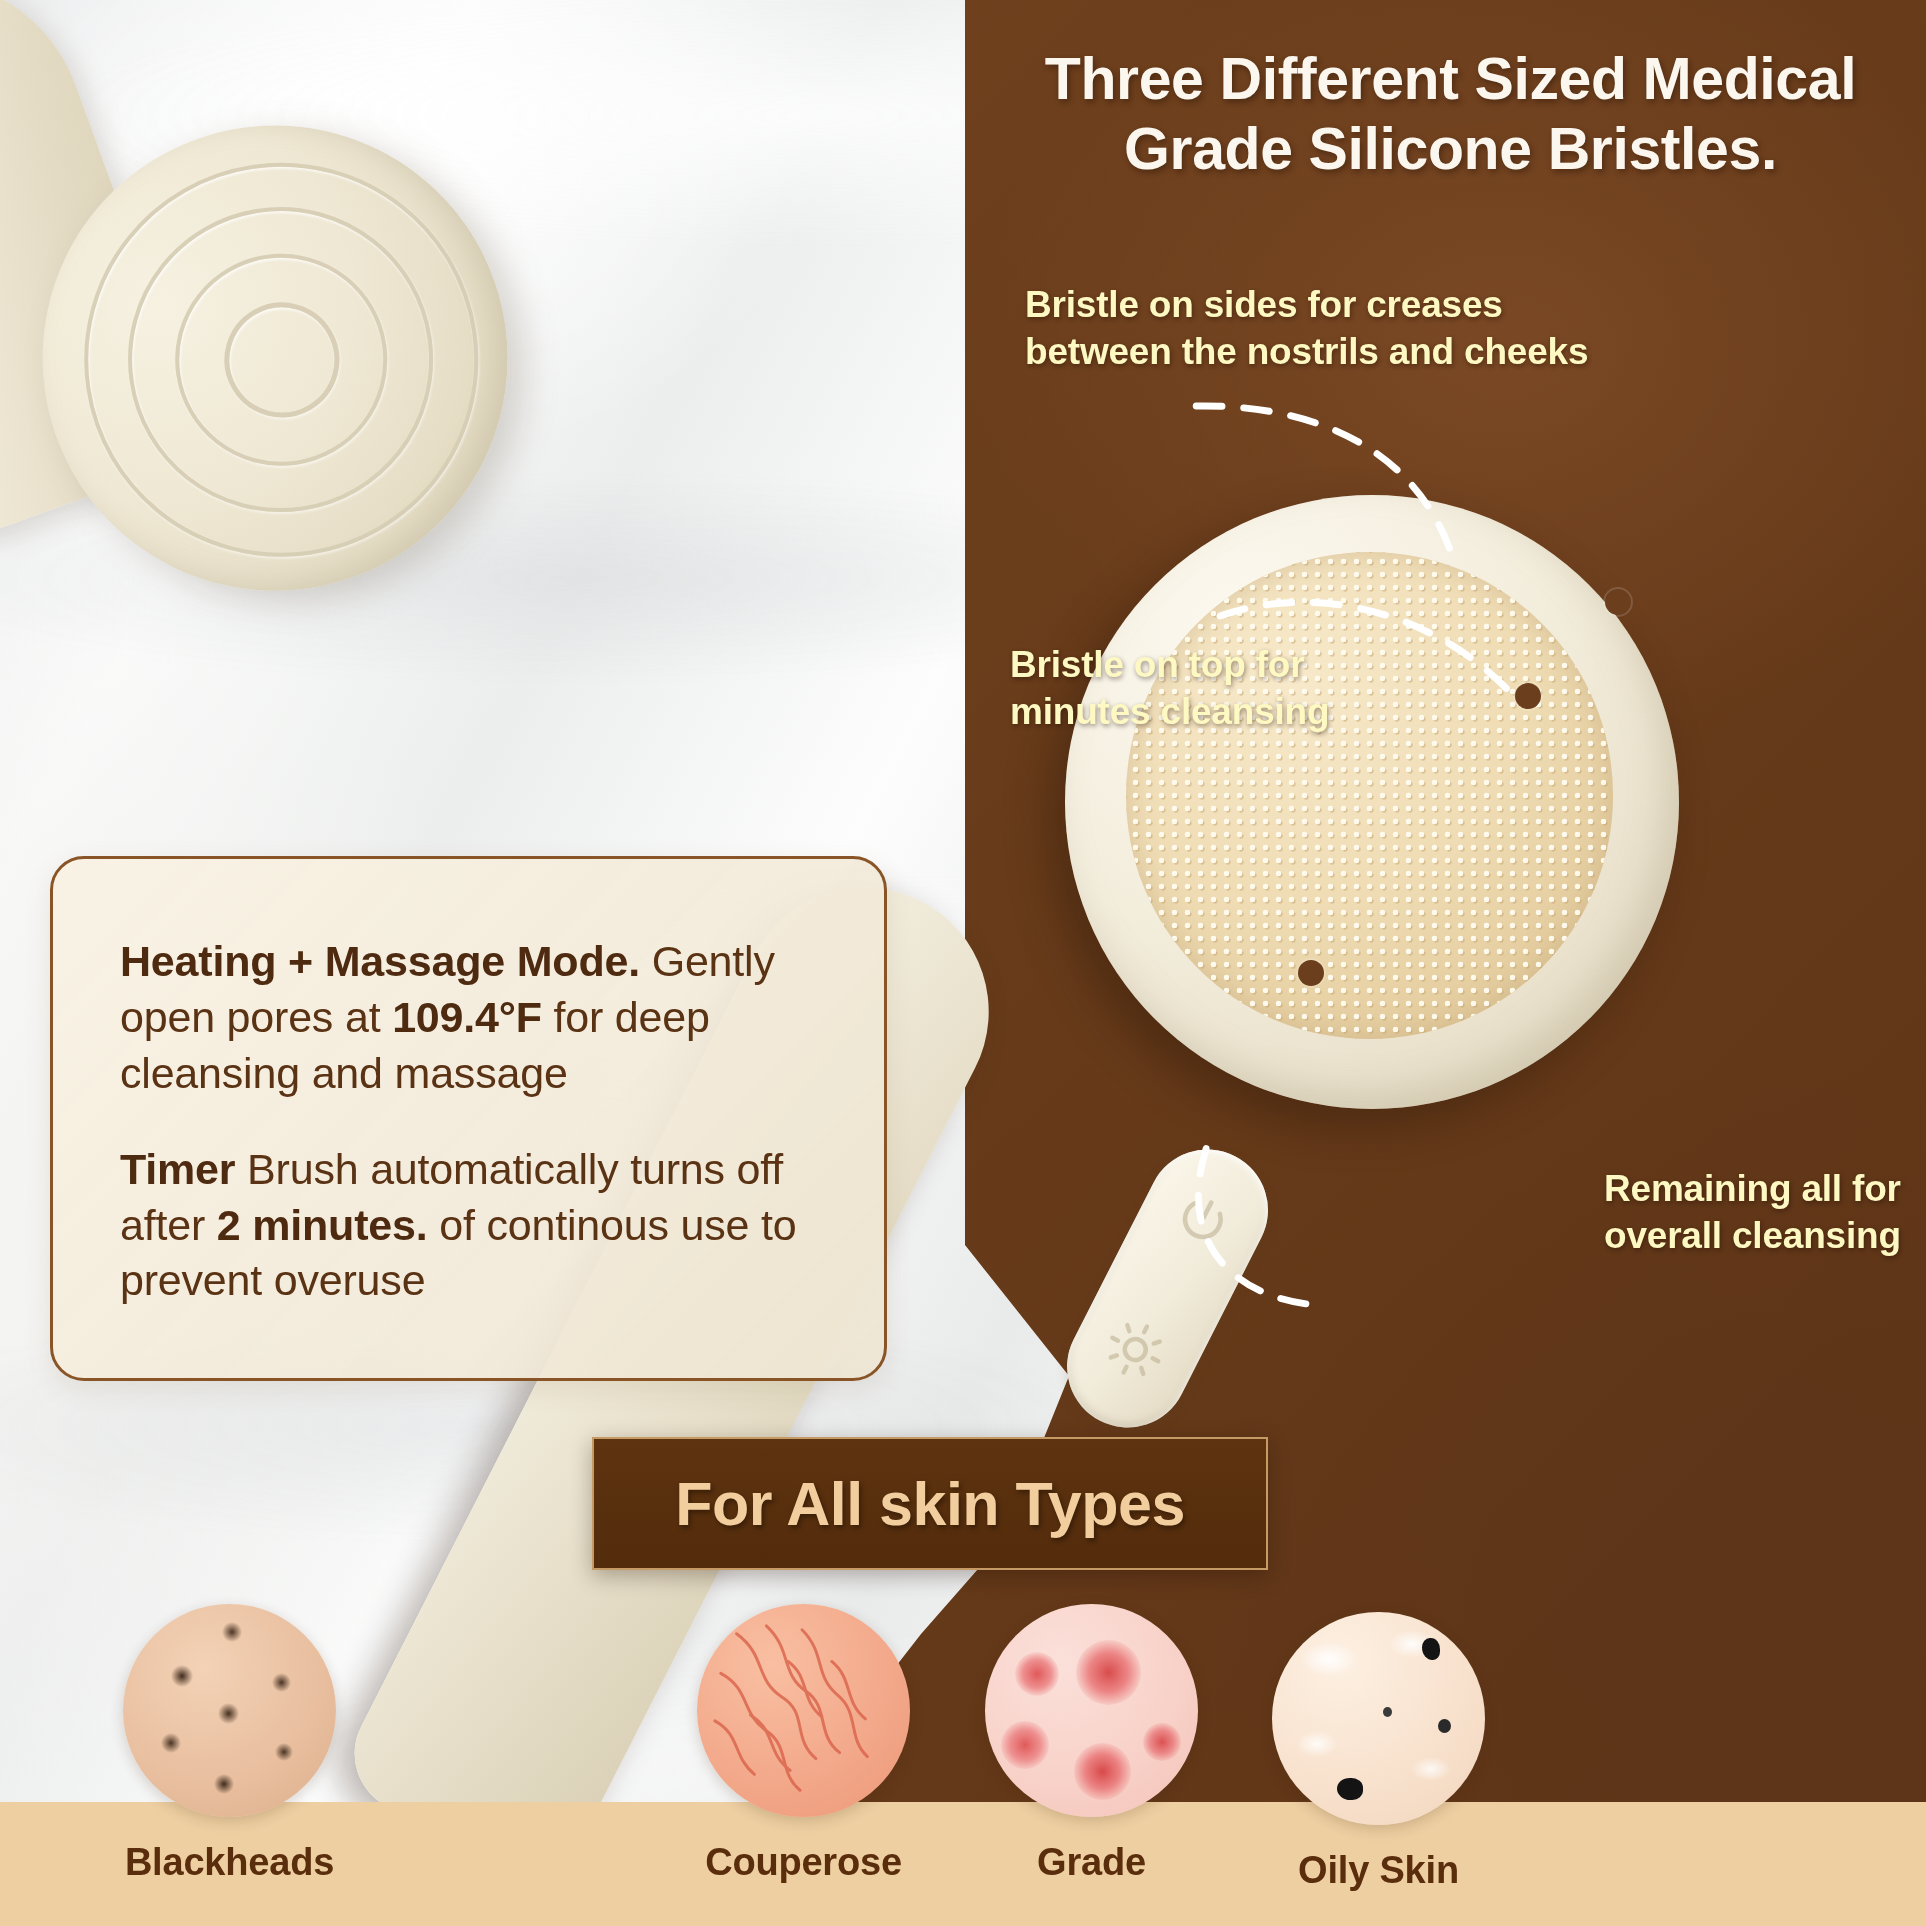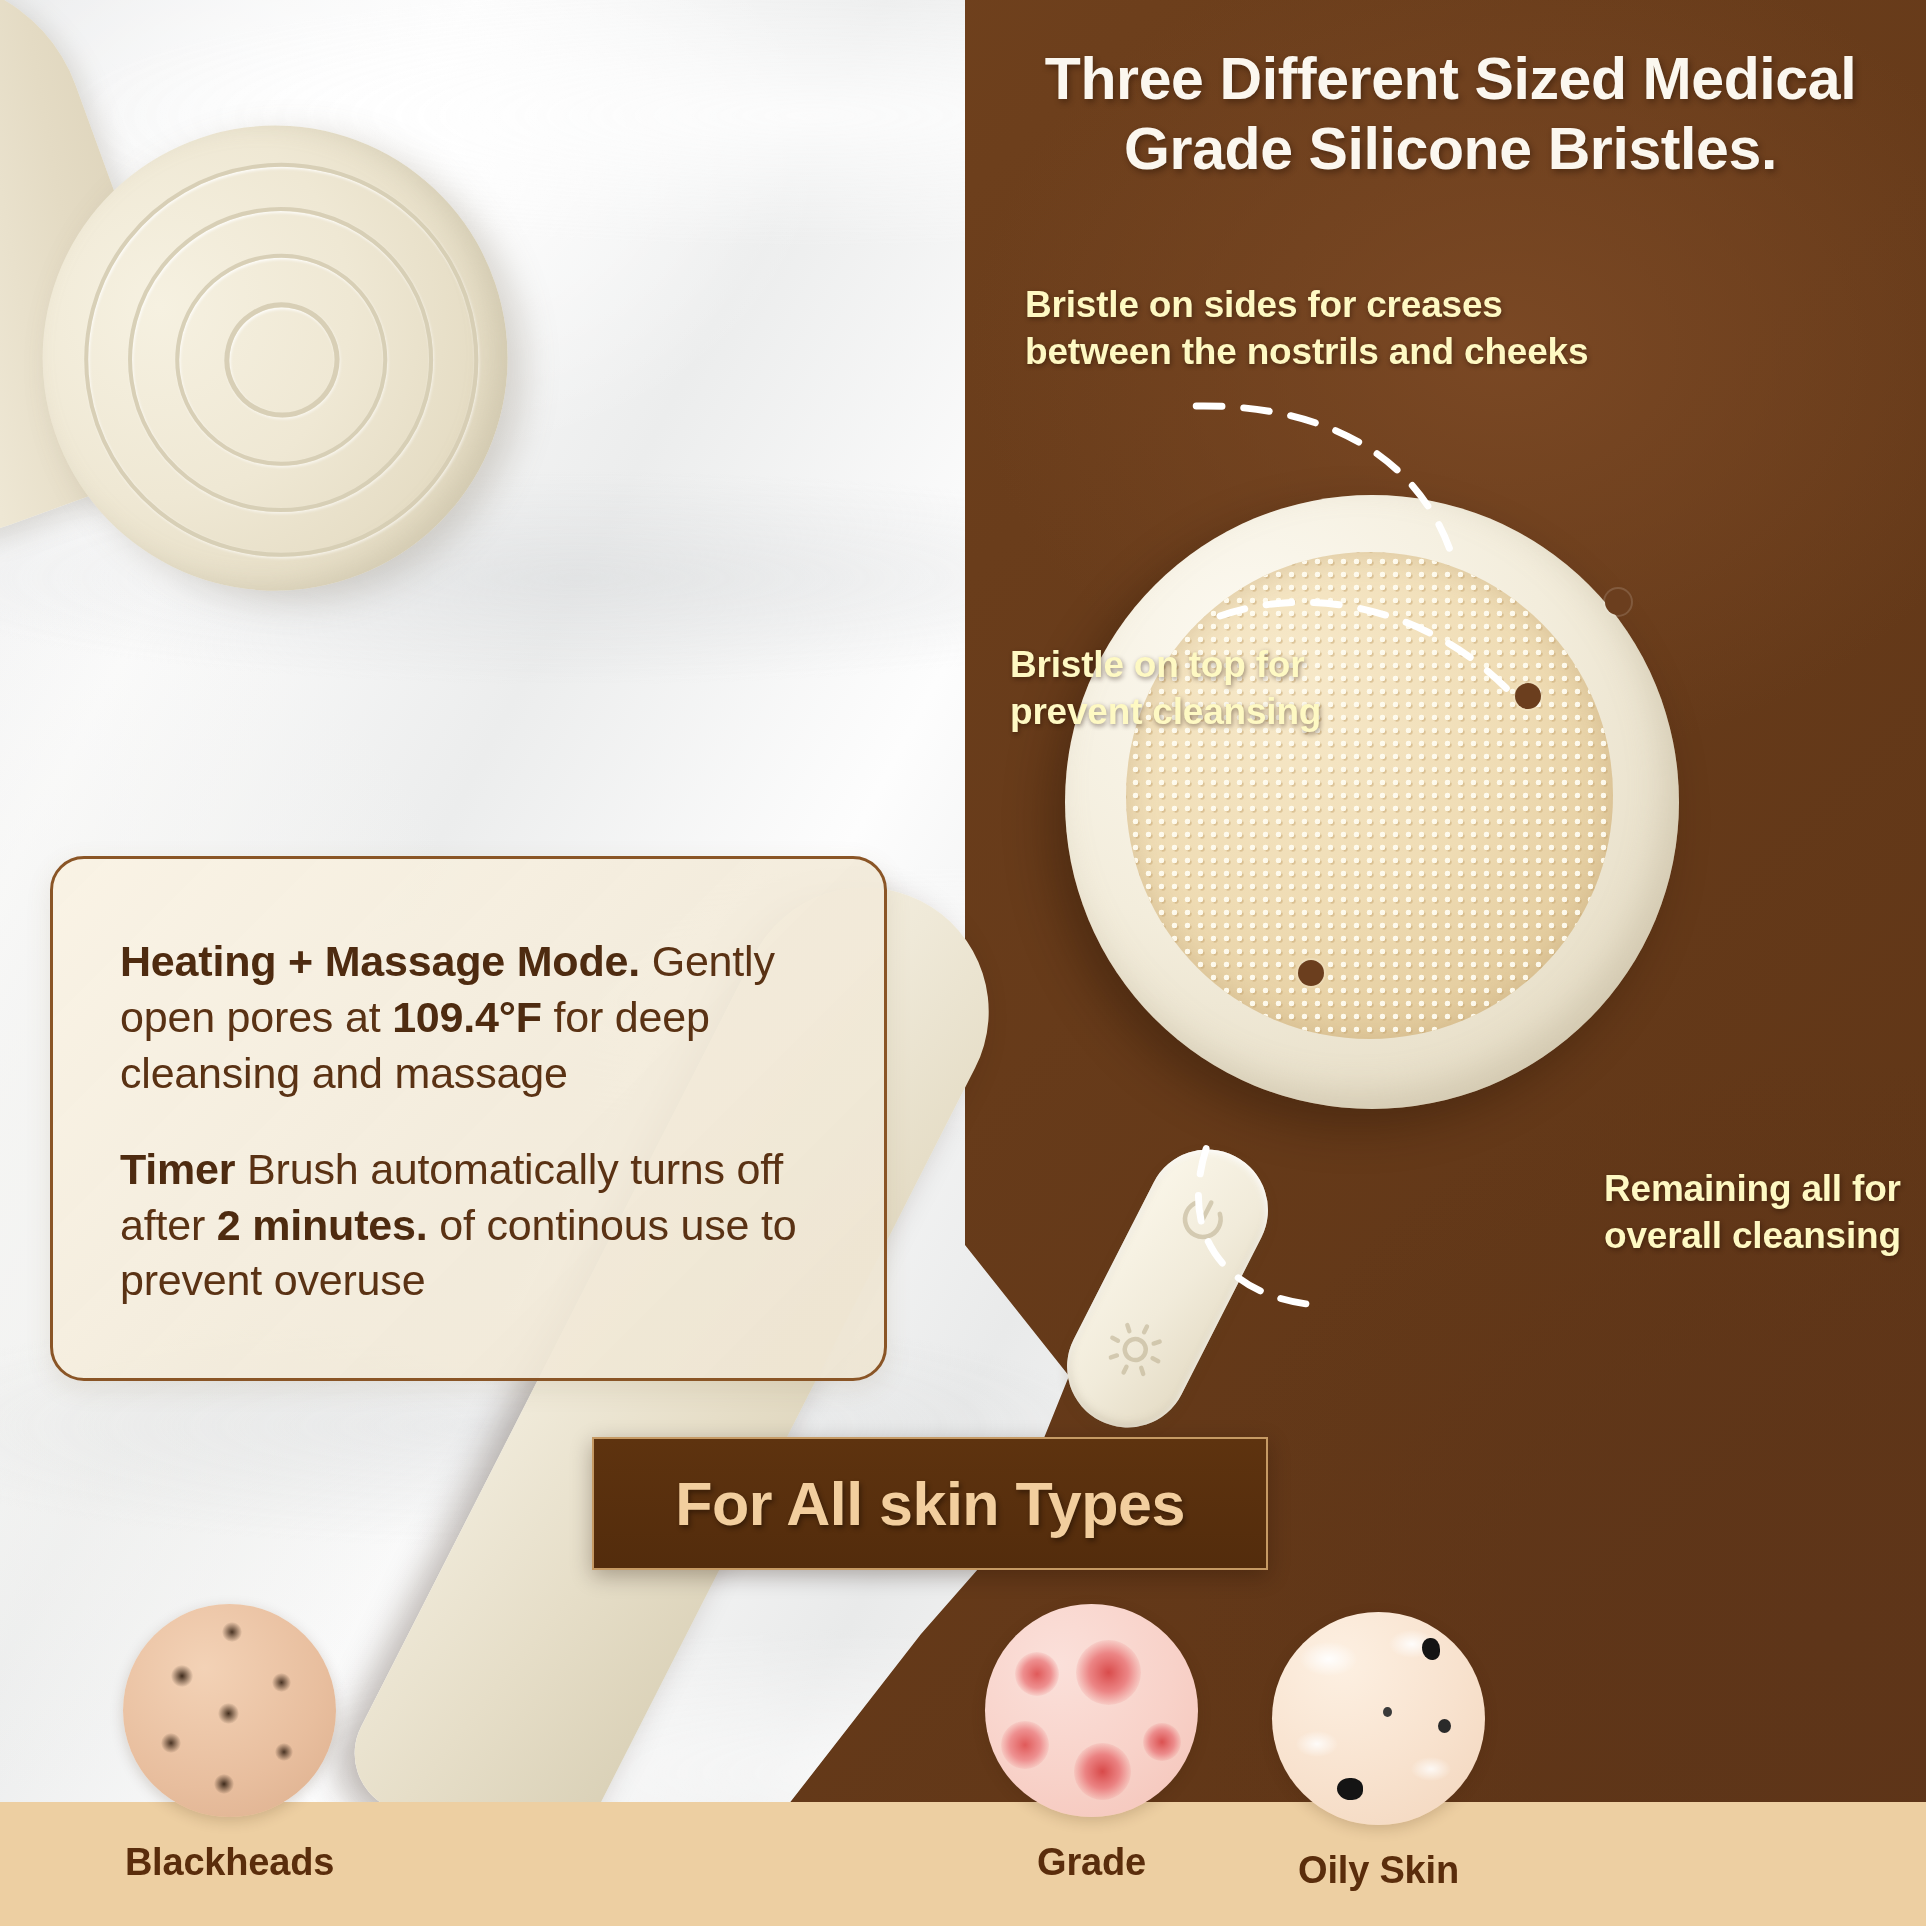--- a/index.html
+++ b/index.html
@@ -252,21 +252,21 @@
 
       <path d="M1232 622 C 1330 588, 1448 618, 1526 700"></path>
 
       <path d="M1218 1160 C 1190 1250, 1240 1310, 1330 1318"></path>
     </g>
   </svg>
 
   <div class="headline">Three Different Sized Medical Grade Silicone Bristles.</div>
 
   <div class="callout" id="callout-sides">Bristle on sides for creases between the nostrils and cheeks</div>
-  <div class="callout" id="callout-top">Bristle on top for prevent cleansing</div>
+  <div class="callout" id="callout-top">Bristle on top for minutes cleansing</div>
   <div class="callout" id="callout-remaining">Remaining all for overall cleansing</div>
 
   <div class="feature-box">
     <p><b>Heating + Massage Mode.</b><span> Gently open pores at </span><b>109.4°F</b><span> for deep cleansing and massage</span></p>
 
     <p><b>Timer</b><span> Brush automatically turns off after </span><b>2 minutes.</b><span> of continous use to prevent overuse</span></p>
   </div>
 
   <div class="banner">
     <span>For All skin Types</span>
@@ -282,20 +282,35 @@
         <div class="spot" style="left:149px;top:69px;width:19px;height:19px;background:radial-gradient(circle,#4A3424 0%,rgba(74,52,36,0) 72%);"></div>
         <div class="spot" style="left:95px;top:99px;width:21px;height:21px;background:radial-gradient(circle,#45301F 0%,rgba(69,48,31,0) 72%);"></div>
         <div class="spot" style="left:38px;top:129px;width:20px;height:20px;background:radial-gradient(circle,#4A3424 0%,rgba(74,52,36,0) 72%);"></div>
         <div class="spot" style="left:152px;top:139px;width:18px;height:18px;background:radial-gradient(circle,#4A3424 0%,rgba(74,52,36,0) 72%);"></div>
         <div class="spot" style="left:91px;top:170px;width:20px;height:20px;background:radial-gradient(circle,#3F2B1C 0%,rgba(63,43,28,0) 72%);"></div>
       </div>
       <div class="skin-label">Blackheads</div>
     </div>
 
 
+    <div class="skin-item" style="left:655px;top:8px;">
+      <div class="skin-circle sk-couperose">
+        <svg width="213" height="213" viewBox="0 0 215 215" fill="none" stroke="#D9624A" stroke-width="3" stroke-linecap="round" opacity=".8">
+          <path d="M40 30 C70 52, 58 76, 86 94 C112 110, 96 136, 120 156"></path>
+          <path d="M70 22 C96 46, 84 70, 110 88 C134 104, 120 132, 144 150"></path>
+          <path d="M24 70 C54 86, 44 110, 70 128 C94 144, 82 170, 104 188"></path>
+          <path d="M106 26 C130 50, 118 72, 142 92 C164 110, 152 136, 172 154"></path>
+          <path d="M54 112 C80 128, 70 150, 94 168"></path>
+          <path d="M136 58 C158 76, 148 98, 170 116"></path>
+          <path d="M18 118 C44 132, 36 154, 58 172"></path>
+          <path d="M92 58 C114 74, 104 96, 126 114"></path>
+        </svg>
+      </div>
+      <div class="skin-label">Couperose</div>
+    </div>
 
     <div class="skin-item" style="left:943px;top:8px;">
       <div class="skin-circle sk-acne">
         <div class="spot" style="left:30px;top:48px;width:44px;height:44px;background:radial-gradient(circle,#E05A5A 0%,#EE8F8F 45%,rgba(238,143,143,0) 75%);"></div>
         <div class="spot" style="left:91px;top:36px;width:65px;height:65px;background:radial-gradient(circle,#D94C4C 0%,#EC8585 42%,rgba(236,133,133,0) 76%);"></div>
         <div class="spot" style="left:16px;top:117px;width:48px;height:48px;background:radial-gradient(circle,#E05A5A 0%,#EE9090 45%,rgba(238,144,144,0) 76%);"></div>
         <div class="spot" style="left:158px;top:119px;width:38px;height:38px;background:radial-gradient(circle,#DB5151 0%,#EC8B8B 45%,rgba(236,139,139,0) 76%);"></div>
         <div class="spot" style="left:89px;top:139px;width:57px;height:57px;background:radial-gradient(circle,#D84A4A 0%,#EB8282 42%,rgba(235,130,130,0) 76%);"></div>
       </div>
       <div class="skin-label">Grade</div>

